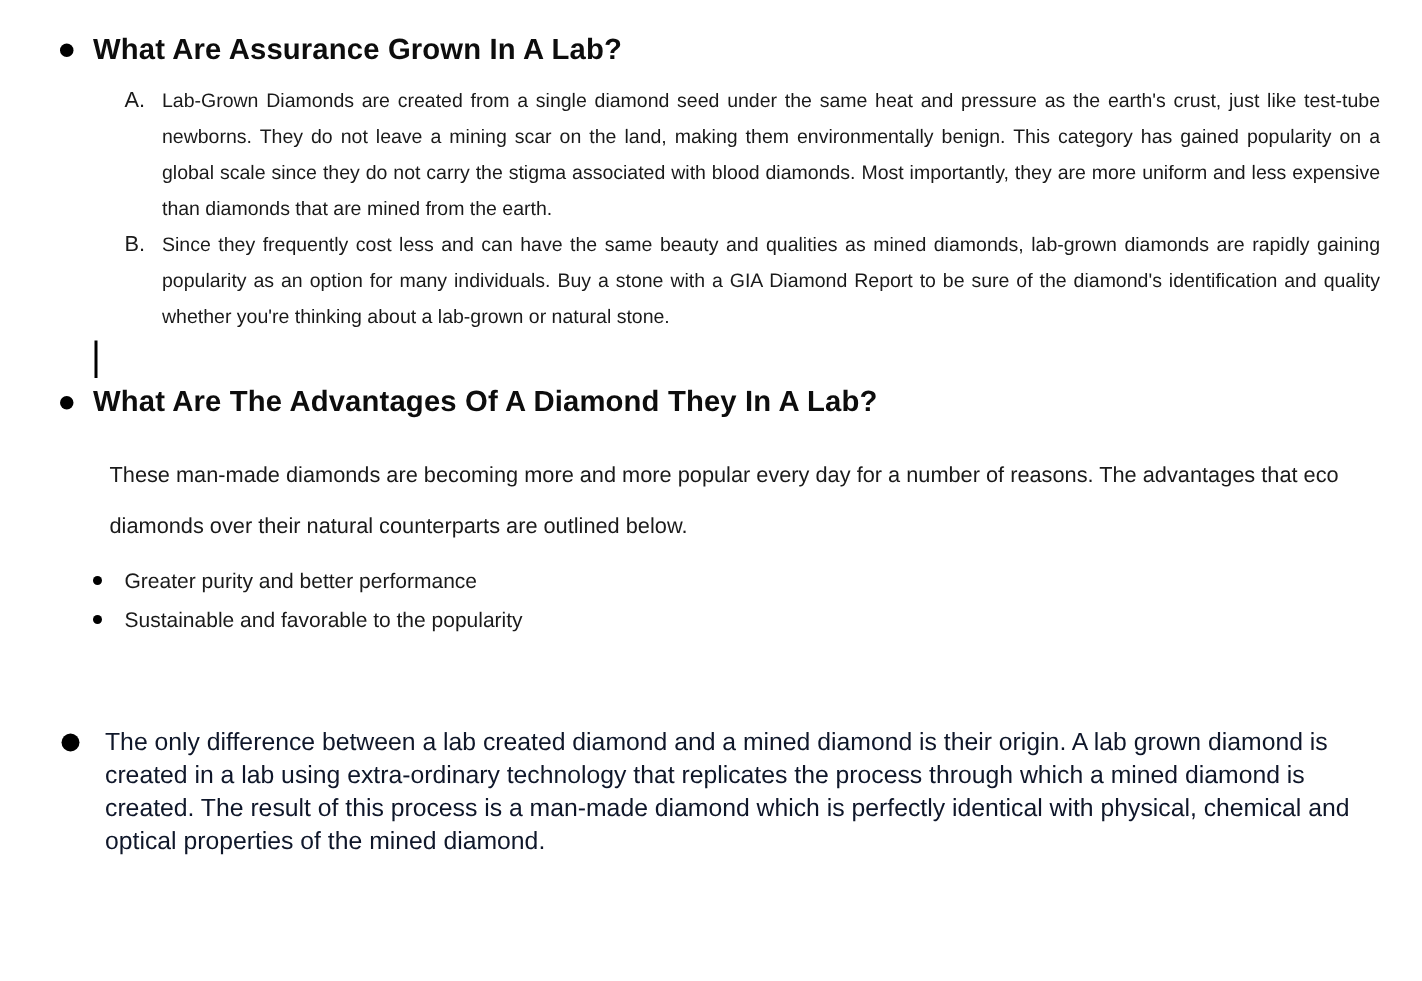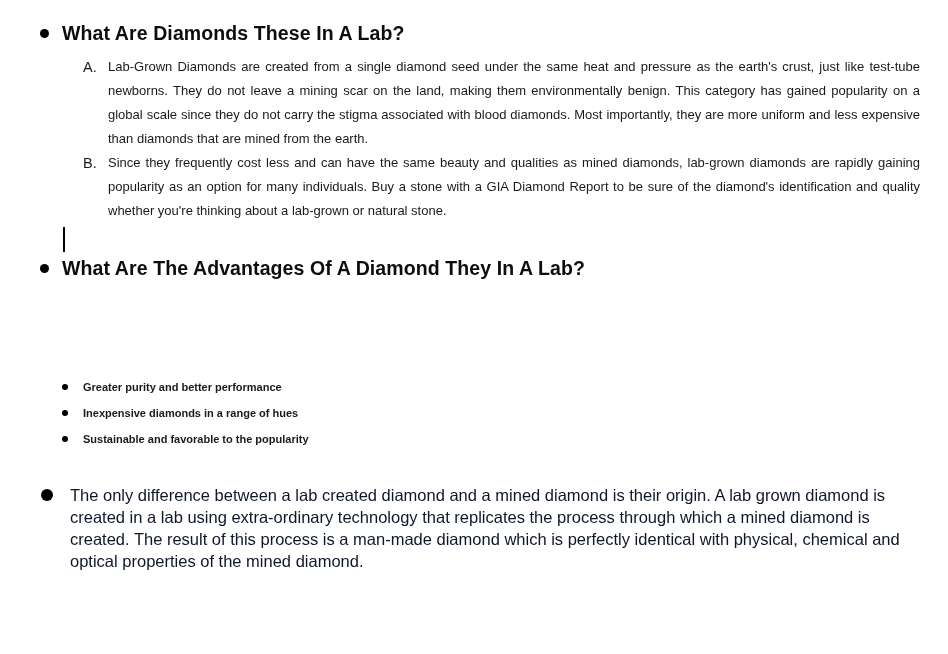--- a/index.html
+++ b/index.html
@@ -50,70 +50,67 @@
     font-size: 14.5px; line-height: 34px; color: #1a1a1a;
   }
 
   
   .adv { position: absolute; left: 62px; top: 374px; list-style: none; }
   .adv li { display: flex; align-items: center; height: 26px; }
   .adv .li-bullet {
     width: 6px; height: 6px; border-radius: 50%;
     background: #000; flex: 0 0 auto; margin-right: 15px;
   }
-  .adv .li-text { font-size: 11px; color: #1a1a1a; white-space: nowrap; font-weight: bold; }
+  .adv .li-text { font-size: 14px; color: #1a1a1a; white-space: nowrap; }
 
   
   .note-row { position: absolute; left: 41px; top: 484px; width: 864px; }
   .note-bullet {
     position: absolute; left: 0; top: 5px;
     width: 12px; height: 12px; border-radius: 50%; background: #000;
   }
   .note-row p {
     margin-left: 29px; width: 835px;
     font-size: 16.5px; line-height: 22px; color: #0f172a;
   }
 </style>
 </head>
 <body>
 
 <div class="doc">
 
   <div class="h-row h1-row">
     <span class="h-bullet"></span>
-    <h2>What Are Diamonds These In A Lab?</h2>
+    <h2>What Are Assurance Grown In A Lab?</h2>
   </div>
 
   <ol class="lettered">
     <li class="lettered-item">
       <span class="marker">A.</span>
       <p>Lab-Grown Diamonds are created from a single diamond seed under the same heat and pressure as the earth's crust, just like test-tube newborns. They do not leave a mining scar on the land, making them environmentally benign. This category has gained popularity on a global scale since they do not carry the stigma associated with blood diamonds. Most importantly, they are more uniform and less expensive than diamonds that are mined from the earth.</p>
     </li>
     <li class="lettered-item">
       <span class="marker">B.</span>
       <p>Since they frequently cost less and can have the same beauty and qualities as mined diamonds, lab-grown diamonds are rapidly gaining popularity as an option for many individuals. Buy a stone with a GIA Diamond Report to be sure of the diamond's identification and quality whether you're thinking about a lab-grown or natural stone.</p>
     </li>
   </ol>
 
   <div class="caret"></div>
 
   <div class="h-row h2-row">
     <span class="h-bullet"></span>
     <h2>What Are The Advantages Of A Diamond They In A Lab?</h2>
   </div>
 
+  <p class="intro">These man-made diamonds are becoming more and more popular every day for a number of reasons. The advantages that eco diamonds over their natural counterparts are outlined below.</p>
 
   <ul class="adv">
     <li>
       <span class="li-bullet"></span>
       <span class="li-text">Greater purity and better performance</span>
-    </li>
-    <li>
-      <span class="li-bullet"></span>
-      <span class="li-text">Inexpensive diamonds in a range of hues</span>
     </li>
     <li>
       <span class="li-bullet"></span>
       <span class="li-text">Sustainable and favorable to the popularity</span>
     </li>
   </ul>
 
   <div class="note-row">
     <span class="note-bullet"></span>
     <p>The only difference between a lab created diamond and a mined diamond is their origin. A lab grown diamond is created in a lab using extra-ordinary technology that replicates the process through which a mined diamond is created. The result of this process is a man-made diamond which is perfectly identical with physical, chemical and optical properties of the mined diamond.</p>

